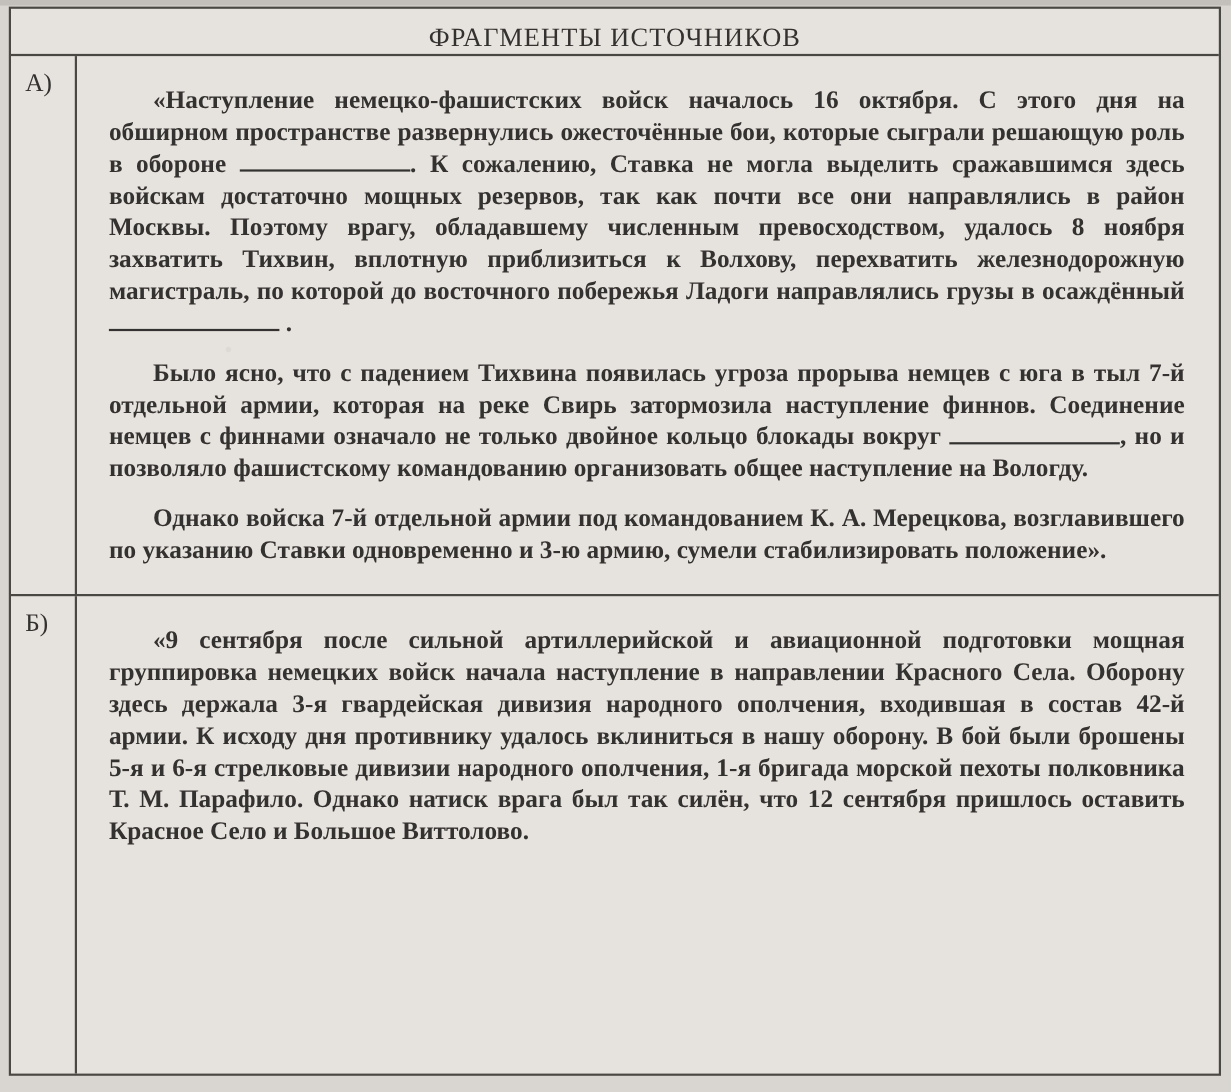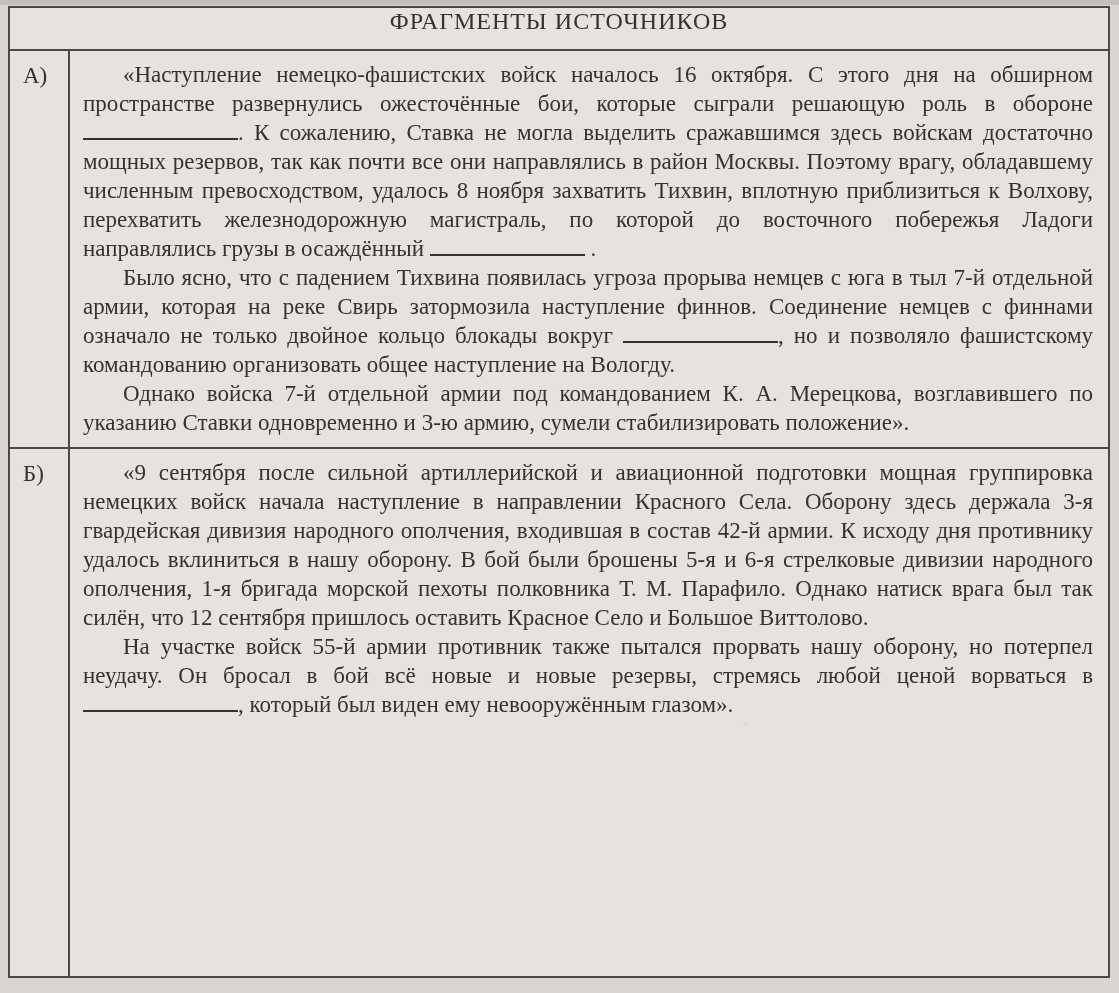--- a/index.html
+++ b/index.html
@@ -32,21 +32,21 @@
       radial-gradient(circle at 18% 32%, rgba(180,176,168,.18) 0 2px, transparent 3px),
       radial-gradient(circle at 67% 74%, rgba(180,176,168,.14) 0 2px, transparent 3px),
       radial-gradient(circle at 84% 21%, rgba(180,176,168,.12) 0 1px, transparent 2px);
     display:flex;
     flex-direction:column;
   }
   .table-header{
     height:43px;
     border-bottom:2px solid var(--border);
     display:flex;
-    align-items:flex-start;
+    align-items:flex-end;
     justify-content:center;
     font-size:24px;
     letter-spacing:1px;
     flex:0 0 auto;
   }
   .row{
     display:flex;
     flex:0 0 auto;
   }
   .row + .row{
@@ -61,21 +61,22 @@
   }
   .text-cell{
     flex:1 1 auto;
     padding:9px 15px 10px 13px;
     font-size:23px;
     line-height:29px;
     text-align:justify;
   }
   .text-cell p{
     text-indent:40px;
-    margin:0;
+    margin:16px;
+    font-weight:bold;
   }
   .blank{
     display:inline-block;
     width:155px;
     height:3px;
     border-bottom:2px solid var(--ink);
   }
 </style>
 </head>
 <body>
@@ -90,17 +91,16 @@
         <div class="text-cell">
           <p>«Наступление немецко-фашистских войск началось 16 октября. С этого дня на обширном пространстве развернулись ожесточённые бои, которые сыграли решающую роль в обороне <span class="blank"></span>. К сожалению, Ставка не могла выделить сражавшимся здесь войскам достаточно мощных резервов, так как почти все они направлялись в район Москвы. Поэтому врагу, обладавшему численным превосходством, удалось 8 ноября захватить Тихвин, вплотную приблизиться к Волхову, перехватить железнодорожную магистраль, по которой до восточного побережья Ладоги направлялись грузы в осаждённый <span class="blank"></span> .</p>
           <p>Было ясно, что с падением Тихвина появилась угроза прорыва немцев с юга в тыл 7-й отдельной армии, которая на реке Свирь затормозила наступление финнов. Соединение немцев с финнами означало не только двойное кольцо блокады вокруг <span class="blank"></span>, но и позволяло фашистскому командованию организовать общее наступление на Вологду.</p>
           <p>Однако войска 7-й отдельной армии под командованием К. А. Мерецкова, возглавившего по указанию Ставки одновременно и 3-ю армию, сумели стабилизировать положение».</p>
         </div>
       </div>
       <div class="row grow">
         <div class="label-cell">Б)</div>
         <div class="text-cell">
           <p>«9 сентября после сильной артиллерийской и авиационной подготовки мощная группировка немецких войск начала наступление в направлении Красного Села. Оборону здесь держала 3-я гвардейская дивизия народного ополчения, входившая в состав 42-й армии. К исходу дня противнику удалось вклиниться в нашу оборону. В бой были брошены 5-я и 6-я стрелковые дивизии народного ополчения, 1-я бригада морской пехоты полковника Т. М. Парафило. Однако натиск врага был так силён, что 12 сентября пришлось оставить Красное Село и Большое Виттолово.</p>
-          <p>На участке войск 55-й армии противник также пытался прорвать нашу оборону, но потерпел неудачу. Он бросал в бой всё новые и новые резервы, стремясь любой ценой ворваться в <span class="blank"></span>, который был виден ему невооружённым глазом».</p>
         </div>
       </div>
     </div>
 </div>
 
 </body></html>

